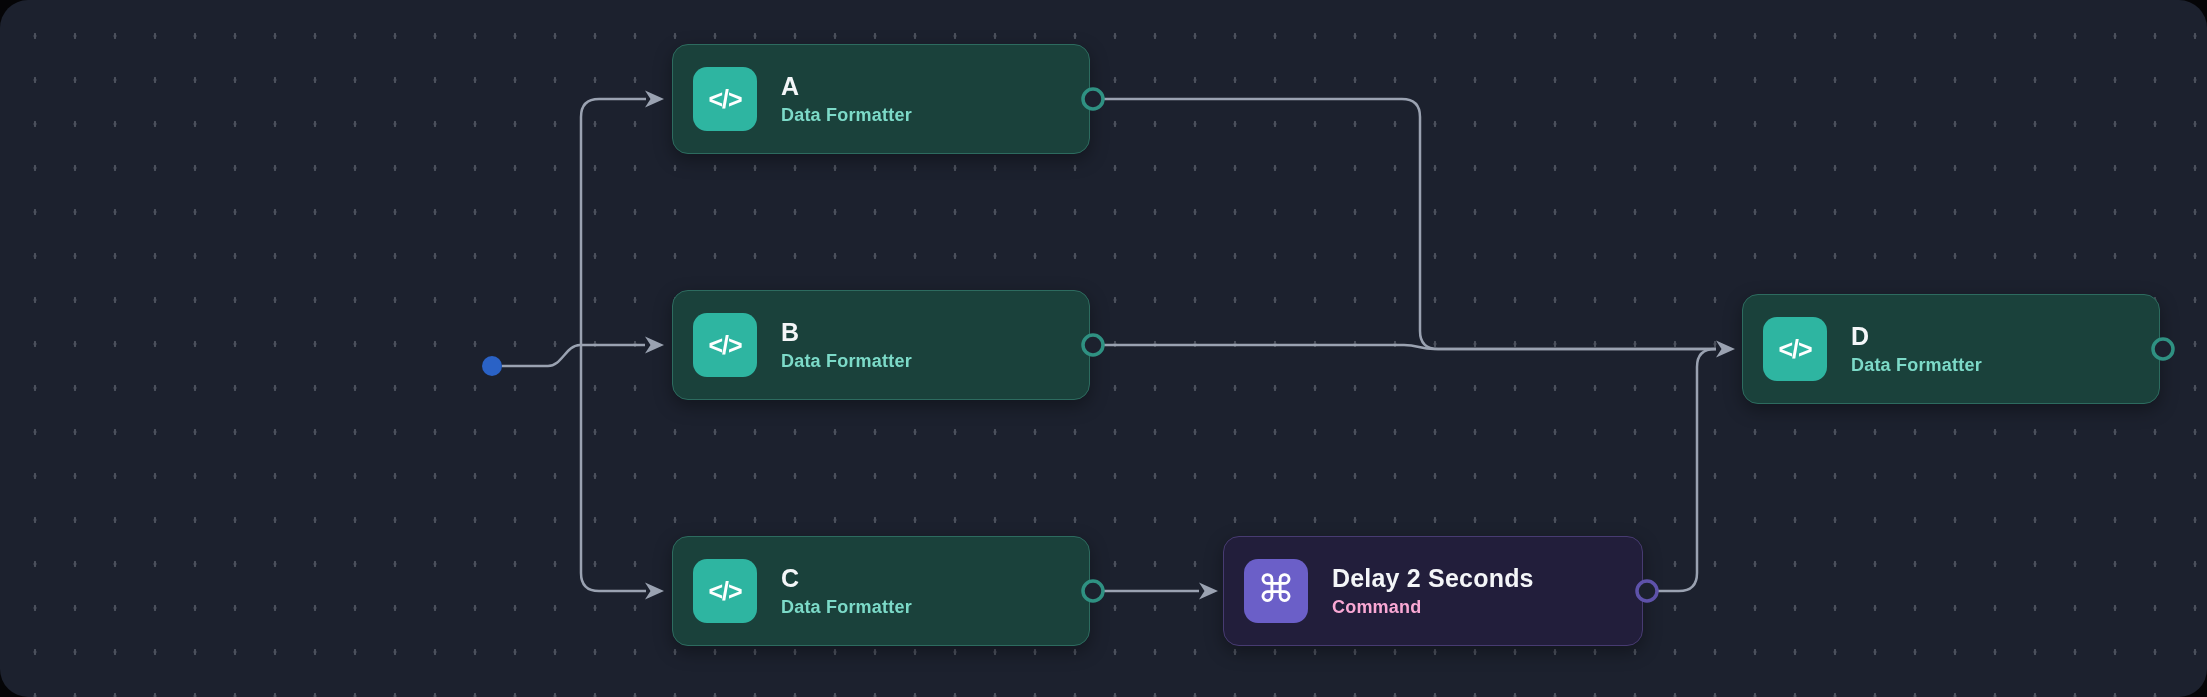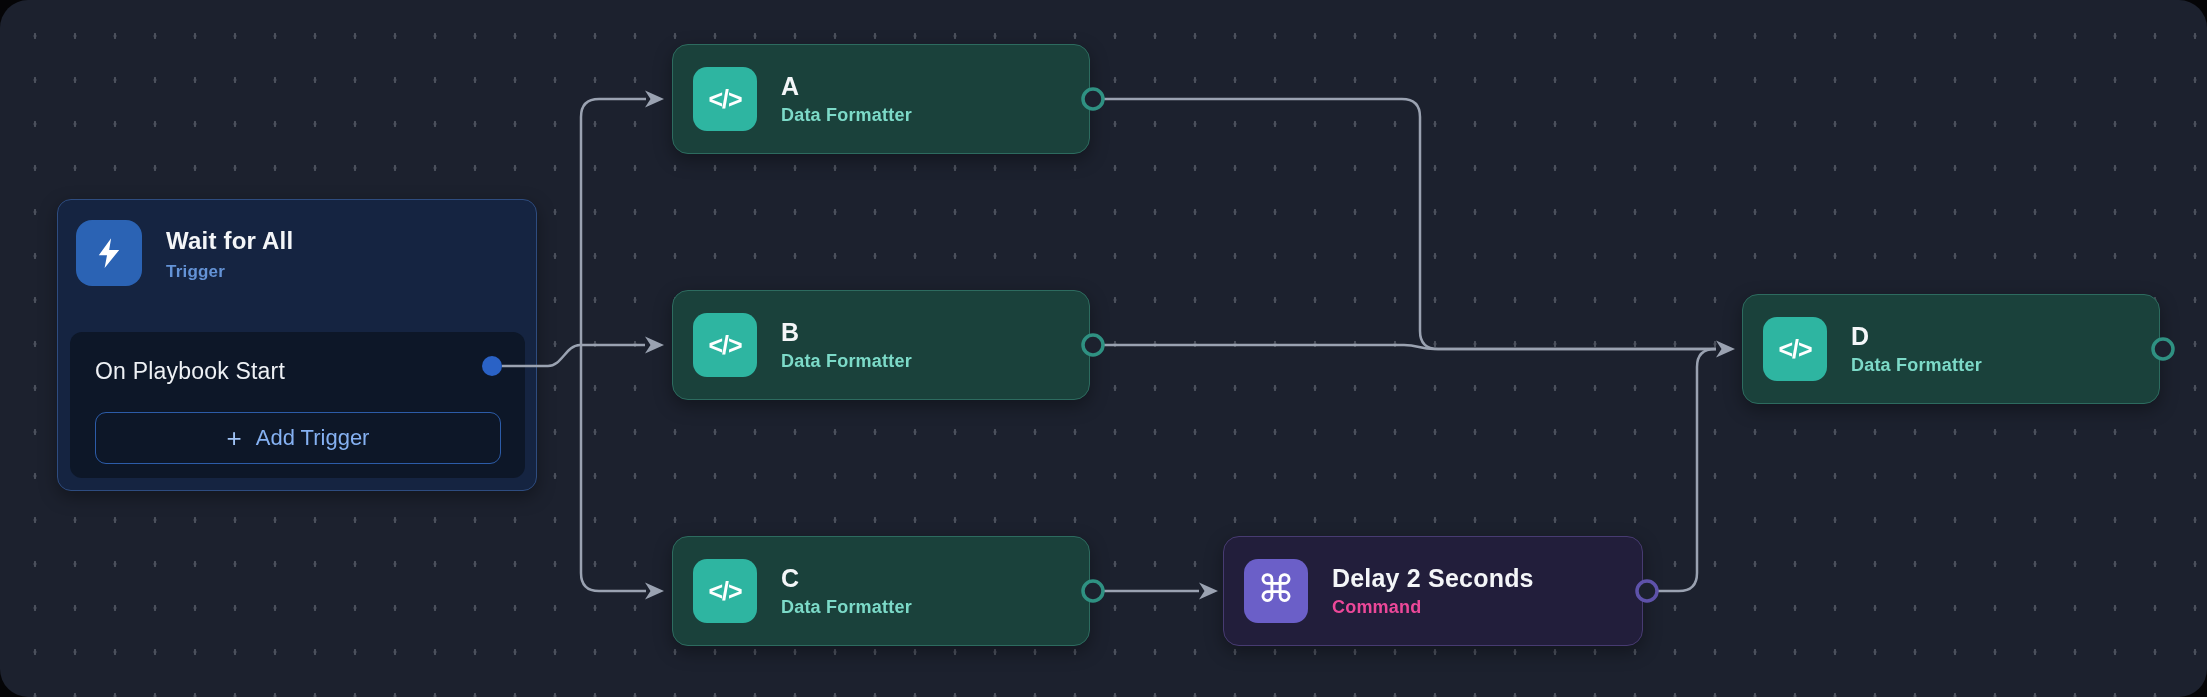--- a/index.html
+++ b/index.html
@@ -58,47 +58,27 @@
   .action{ width:418px; height:110px; display:flex; align-items:center; gap:24px; padding-left:20px; }
   .action .title{ font-size:25px; }
   .action .subtitle{ margin-top:4px; font-size:18px; }
   .node-teal{ background:#1a413b; border:1.5px solid #2d6b5f; }
   .node-purple{ background:#221e3b; border:1.5px solid #473b71; }
   .tile-teal{ width:64px; height:64px; border-radius:14px; background:#2eb5a1; }
   .tile-purple{ width:64px; height:64px; border-radius:14px; background:#6b5fc8; }
   .code-glyph{ color:#ffffff; font-size:25px; font-weight:bold; letter-spacing:-1px; }
   .cmd-glyph{ color:#ffffff; font-size:38px; font-weight:400; line-height:1; margin-top:-4px; }
   .sub-teal{ color:#7cdac8; }
-  .sub-purple{ color:#ec4899; }
+  .sub-purple{ color:#f9a8d4; }
 </style>
 </head>
 <body>
 
 <div class="stage">
 
-  <div class="node trigger-node" style="left:57px; top:199px; width:480px; height:292px;">
-    <div class="t-header">
-      <div class="tile tile-blue">
-        <svg viewBox="0 0 24 24">
-            <path d="M13.5 1.5 L4.8 13.6 H10.6 L8.9 22.5 L19.2 9.9 H12.1 Z" fill="#ffffff"></path>
-          </svg>
-      </div>
-      <div class="t-text">
-        <div class="title">Wait for All</div>
-        <div class="subtitle sub-blue">Trigger</div>
-      </div>
-    </div>
-    <div class="t-panel">
-      <div class="event-label">On Playbook Start</div>
-      <button class="add-trigger">
-        <span class="plus">+</span>
-        <span>Add Trigger</span>
-      </button>
-    </div>
-  </div>
 
   <div class="node action node-teal" style="left:672px; top:44px;">
     <div class="tile tile-teal">
       <span class="code-glyph">&lt;/&gt;</span>
     </div>
     <div>
       <div class="title">A</div>
       <div class="subtitle sub-teal">Data Formatter</div>
     </div>
   </div>

